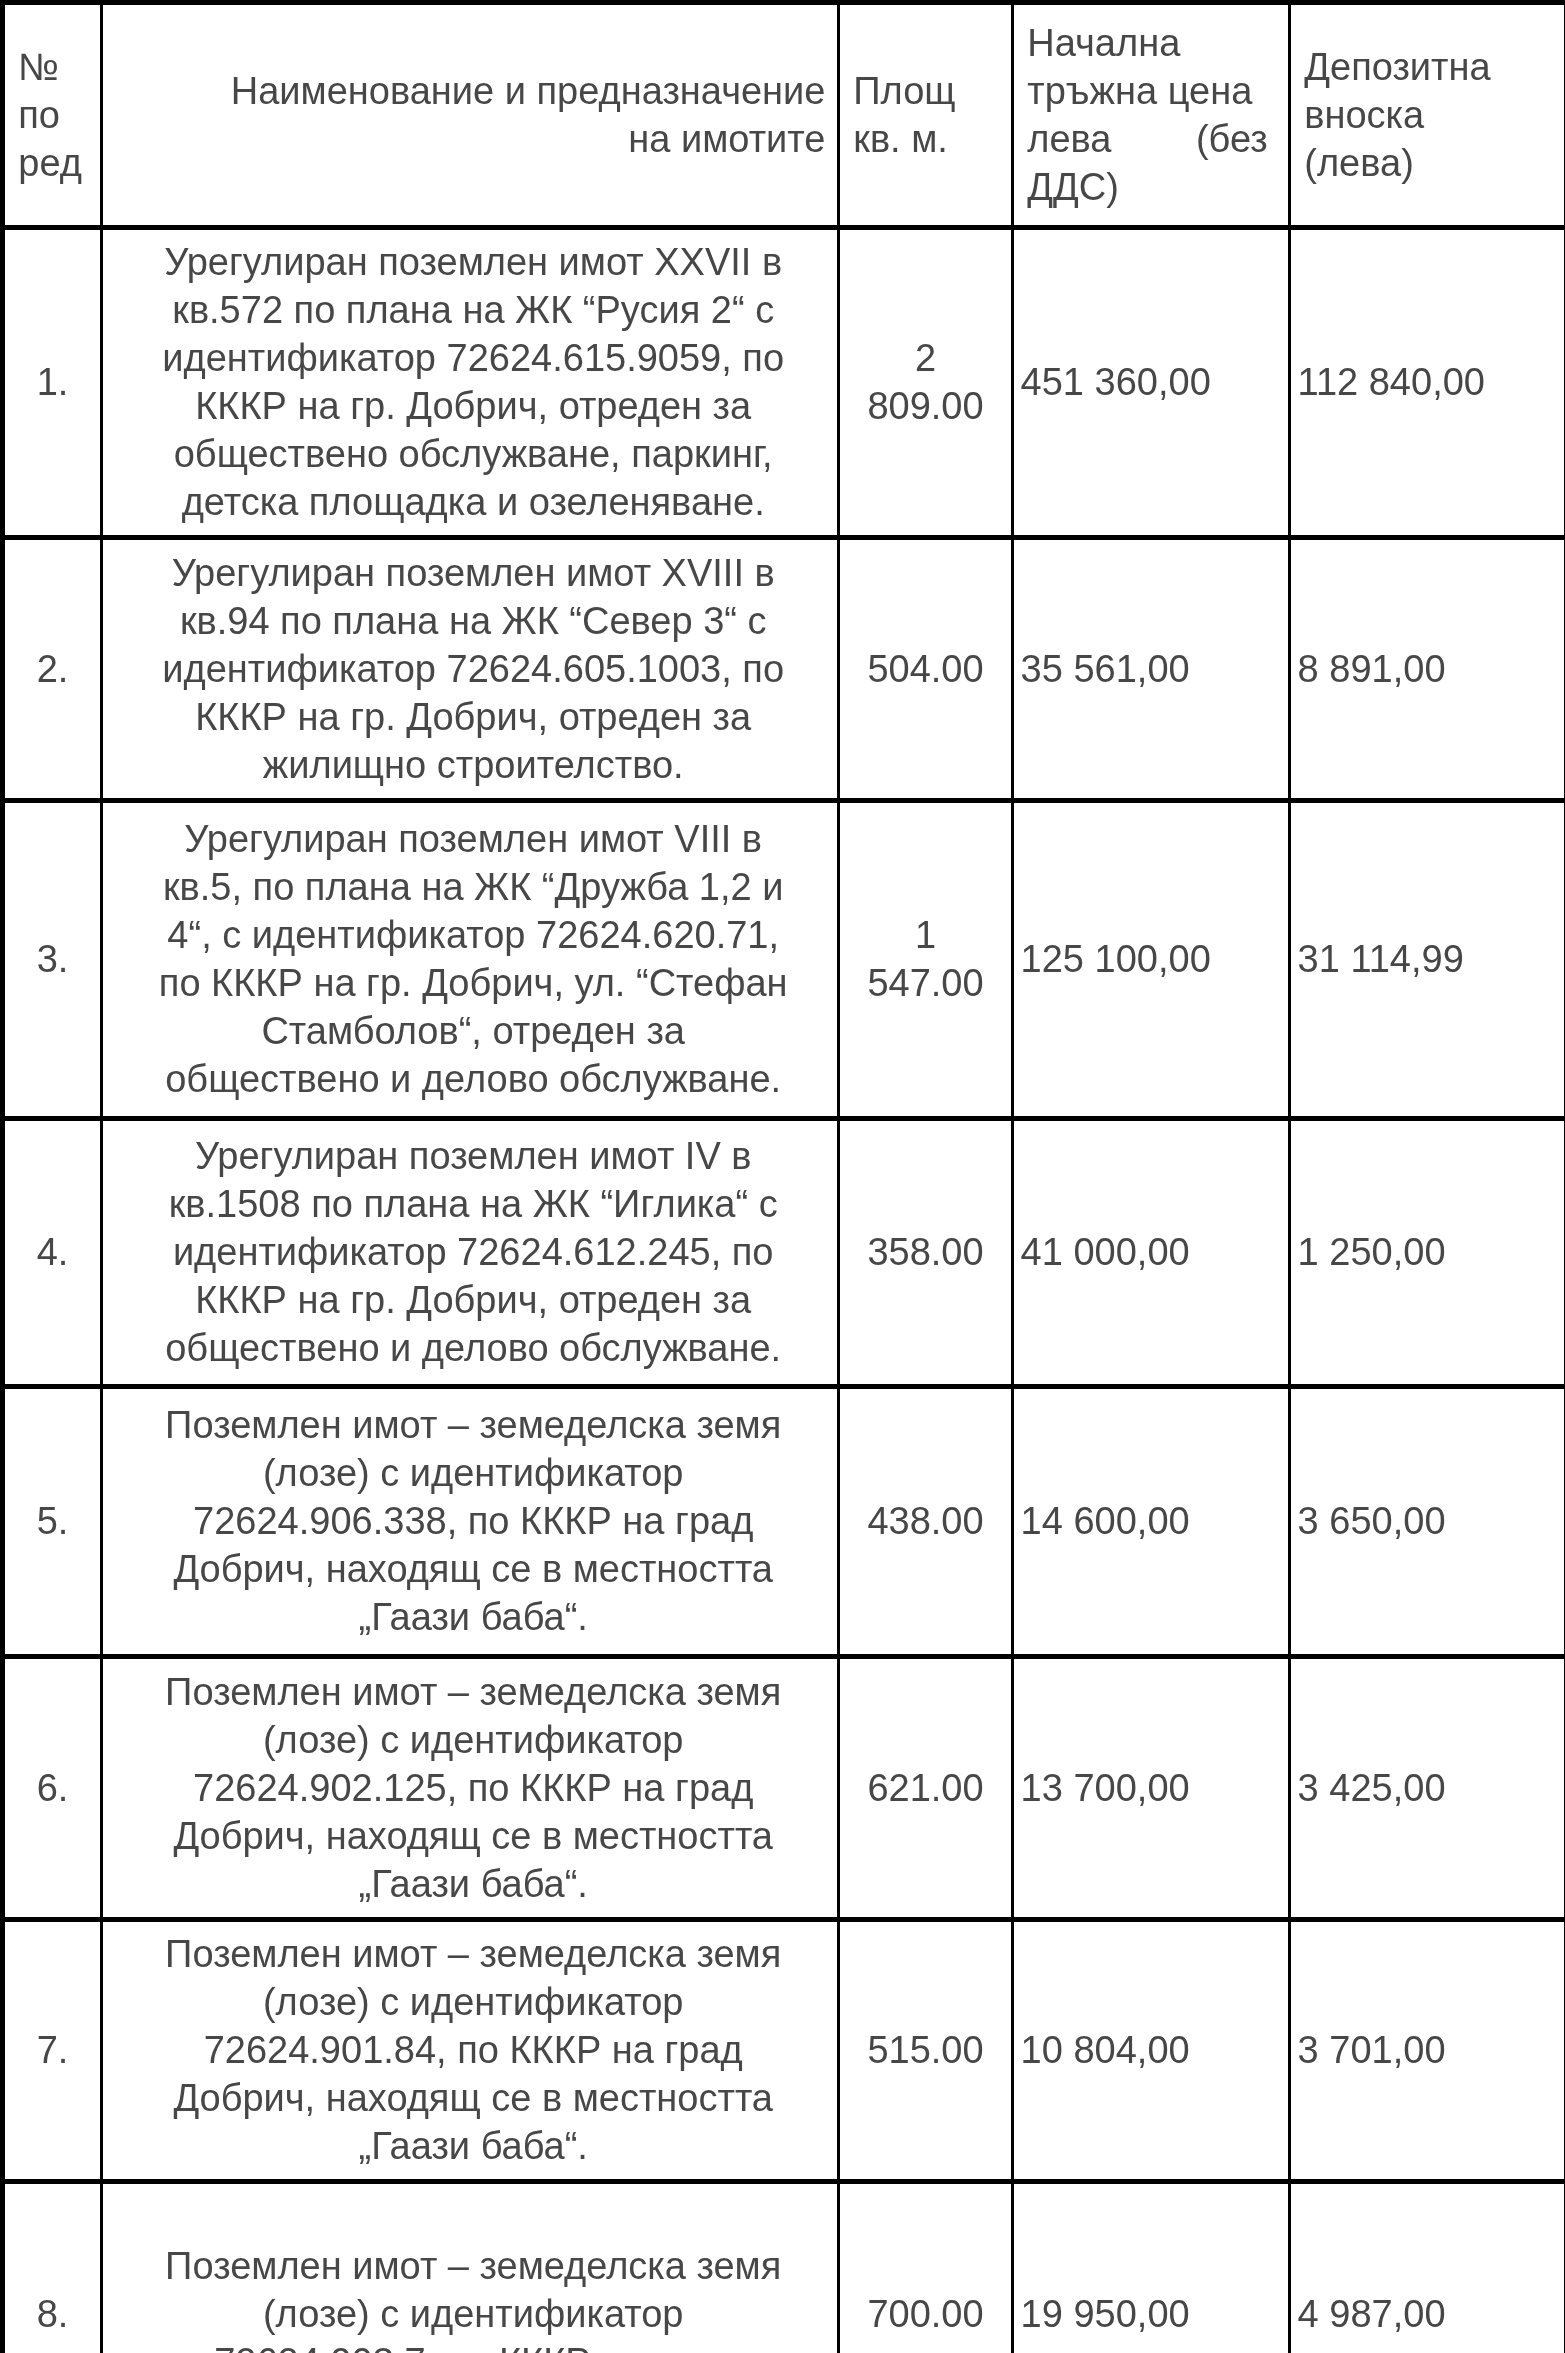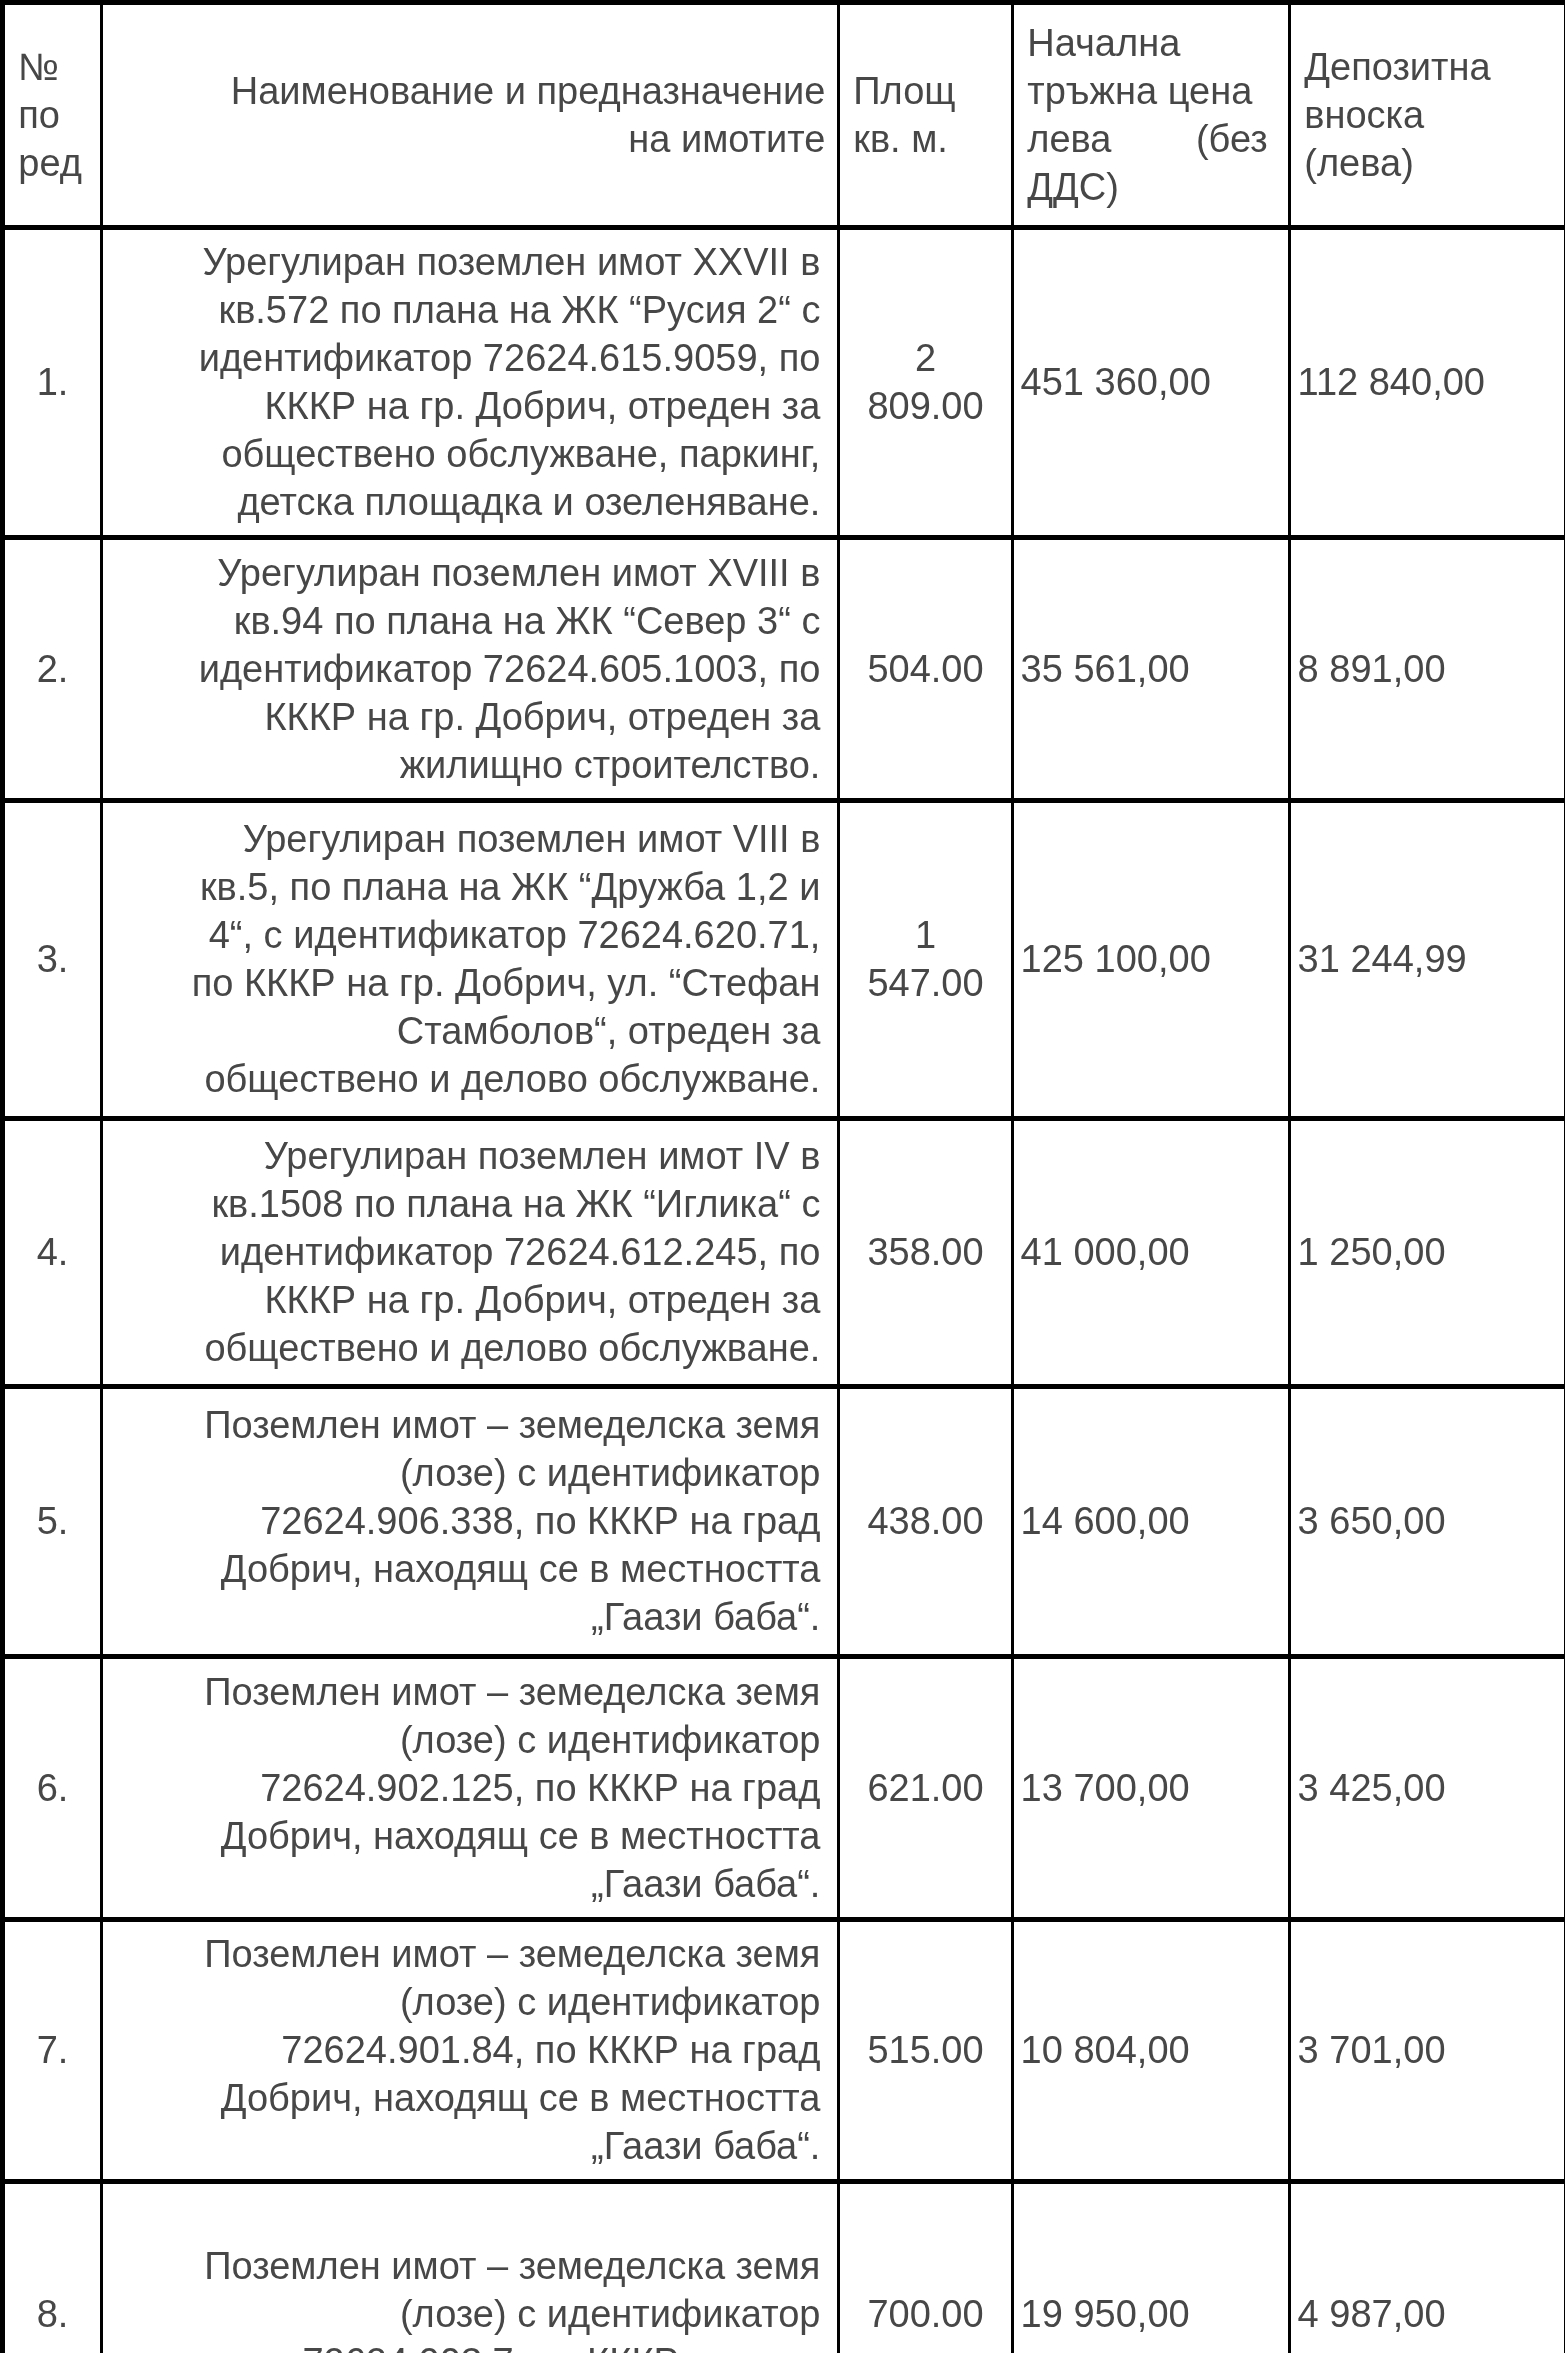--- a/index.html
+++ b/index.html
@@ -48,21 +48,21 @@
     padding: 8.3px 11.6px 8.3px 13.3px;
   }
   th.hdr-name { padding-left: 23px; text-align: right; }
   tr.hdr-row { height: 225px; }
 
   td.cell-num {
     text-align: center;
     white-space: pre-line;
   }
   td.cell-name {
-    text-align: right;
+    text-align: center;
     white-space: pre-line;
     padding: 8.3px 16.6px 8.3px 23px;
   }
   td.cell-area {
     text-align: center;
     white-space: pre-line;
     padding: 3.3px 5px;
   }
   td.cell-price, td.cell-dep {
     text-align: left;
@@ -139,21 +139,21 @@
       <td class="cell-num">3.</td>
       <td class="cell-name">Урегулиран поземлен имот VIII в
 кв.5, по плана на ЖК “Дружба 1,2 и
 4“, с идентификатор 72624.620.71,
 по КККР на гр. Добрич, ул. “Стефан
 Стамболов“, отреден за
 обществено и делово обслужване.</td>
       <td class="cell-area">1
 547.00</td>
       <td class="cell-price">125 100,00</td>
-      <td class="cell-dep">31 244,99</td>
+      <td class="cell-dep">31 114,99</td>
     </tr>
 
     <tr class="r4">
       <td class="cell-num">4.</td>
       <td class="cell-name">Урегулиран поземлен имот IV в
 кв.1508 по плана на ЖК “Иглика“ с
 идентификатор 72624.612.245, по
 КККР на гр. Добрич, отреден за
 обществено и делово обслужване.</td>
       <td class="cell-area">358.00</td>

